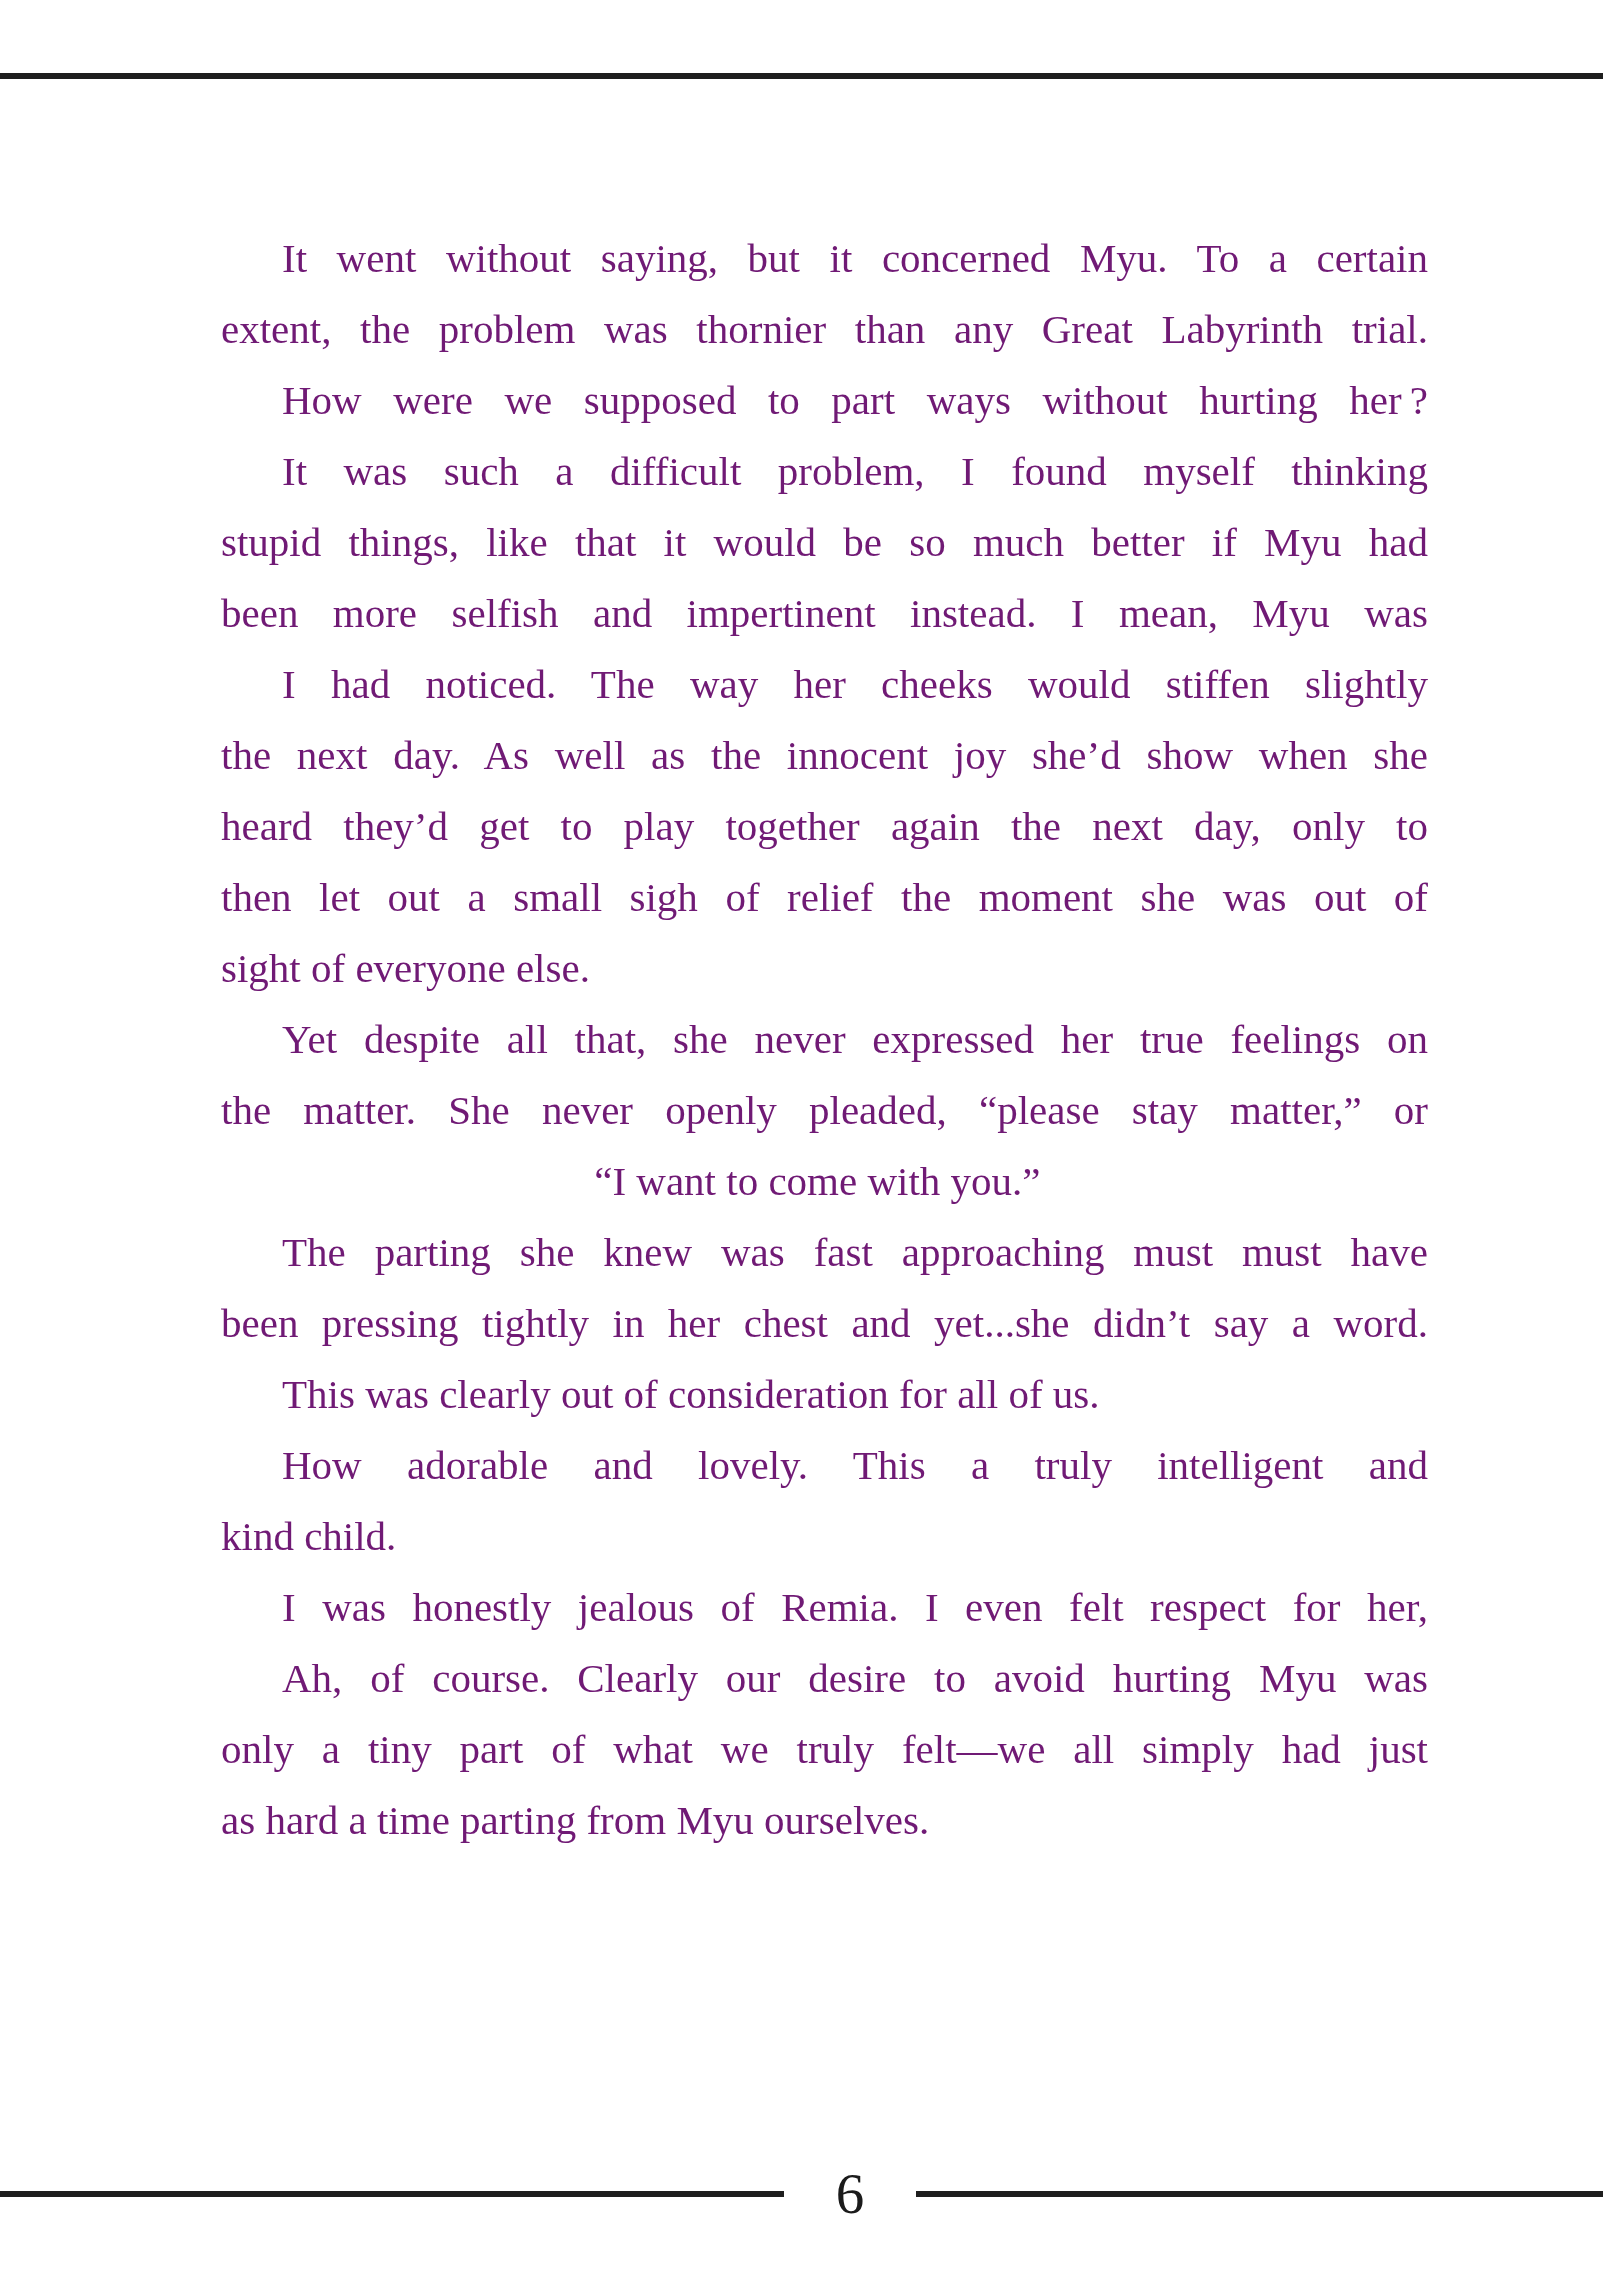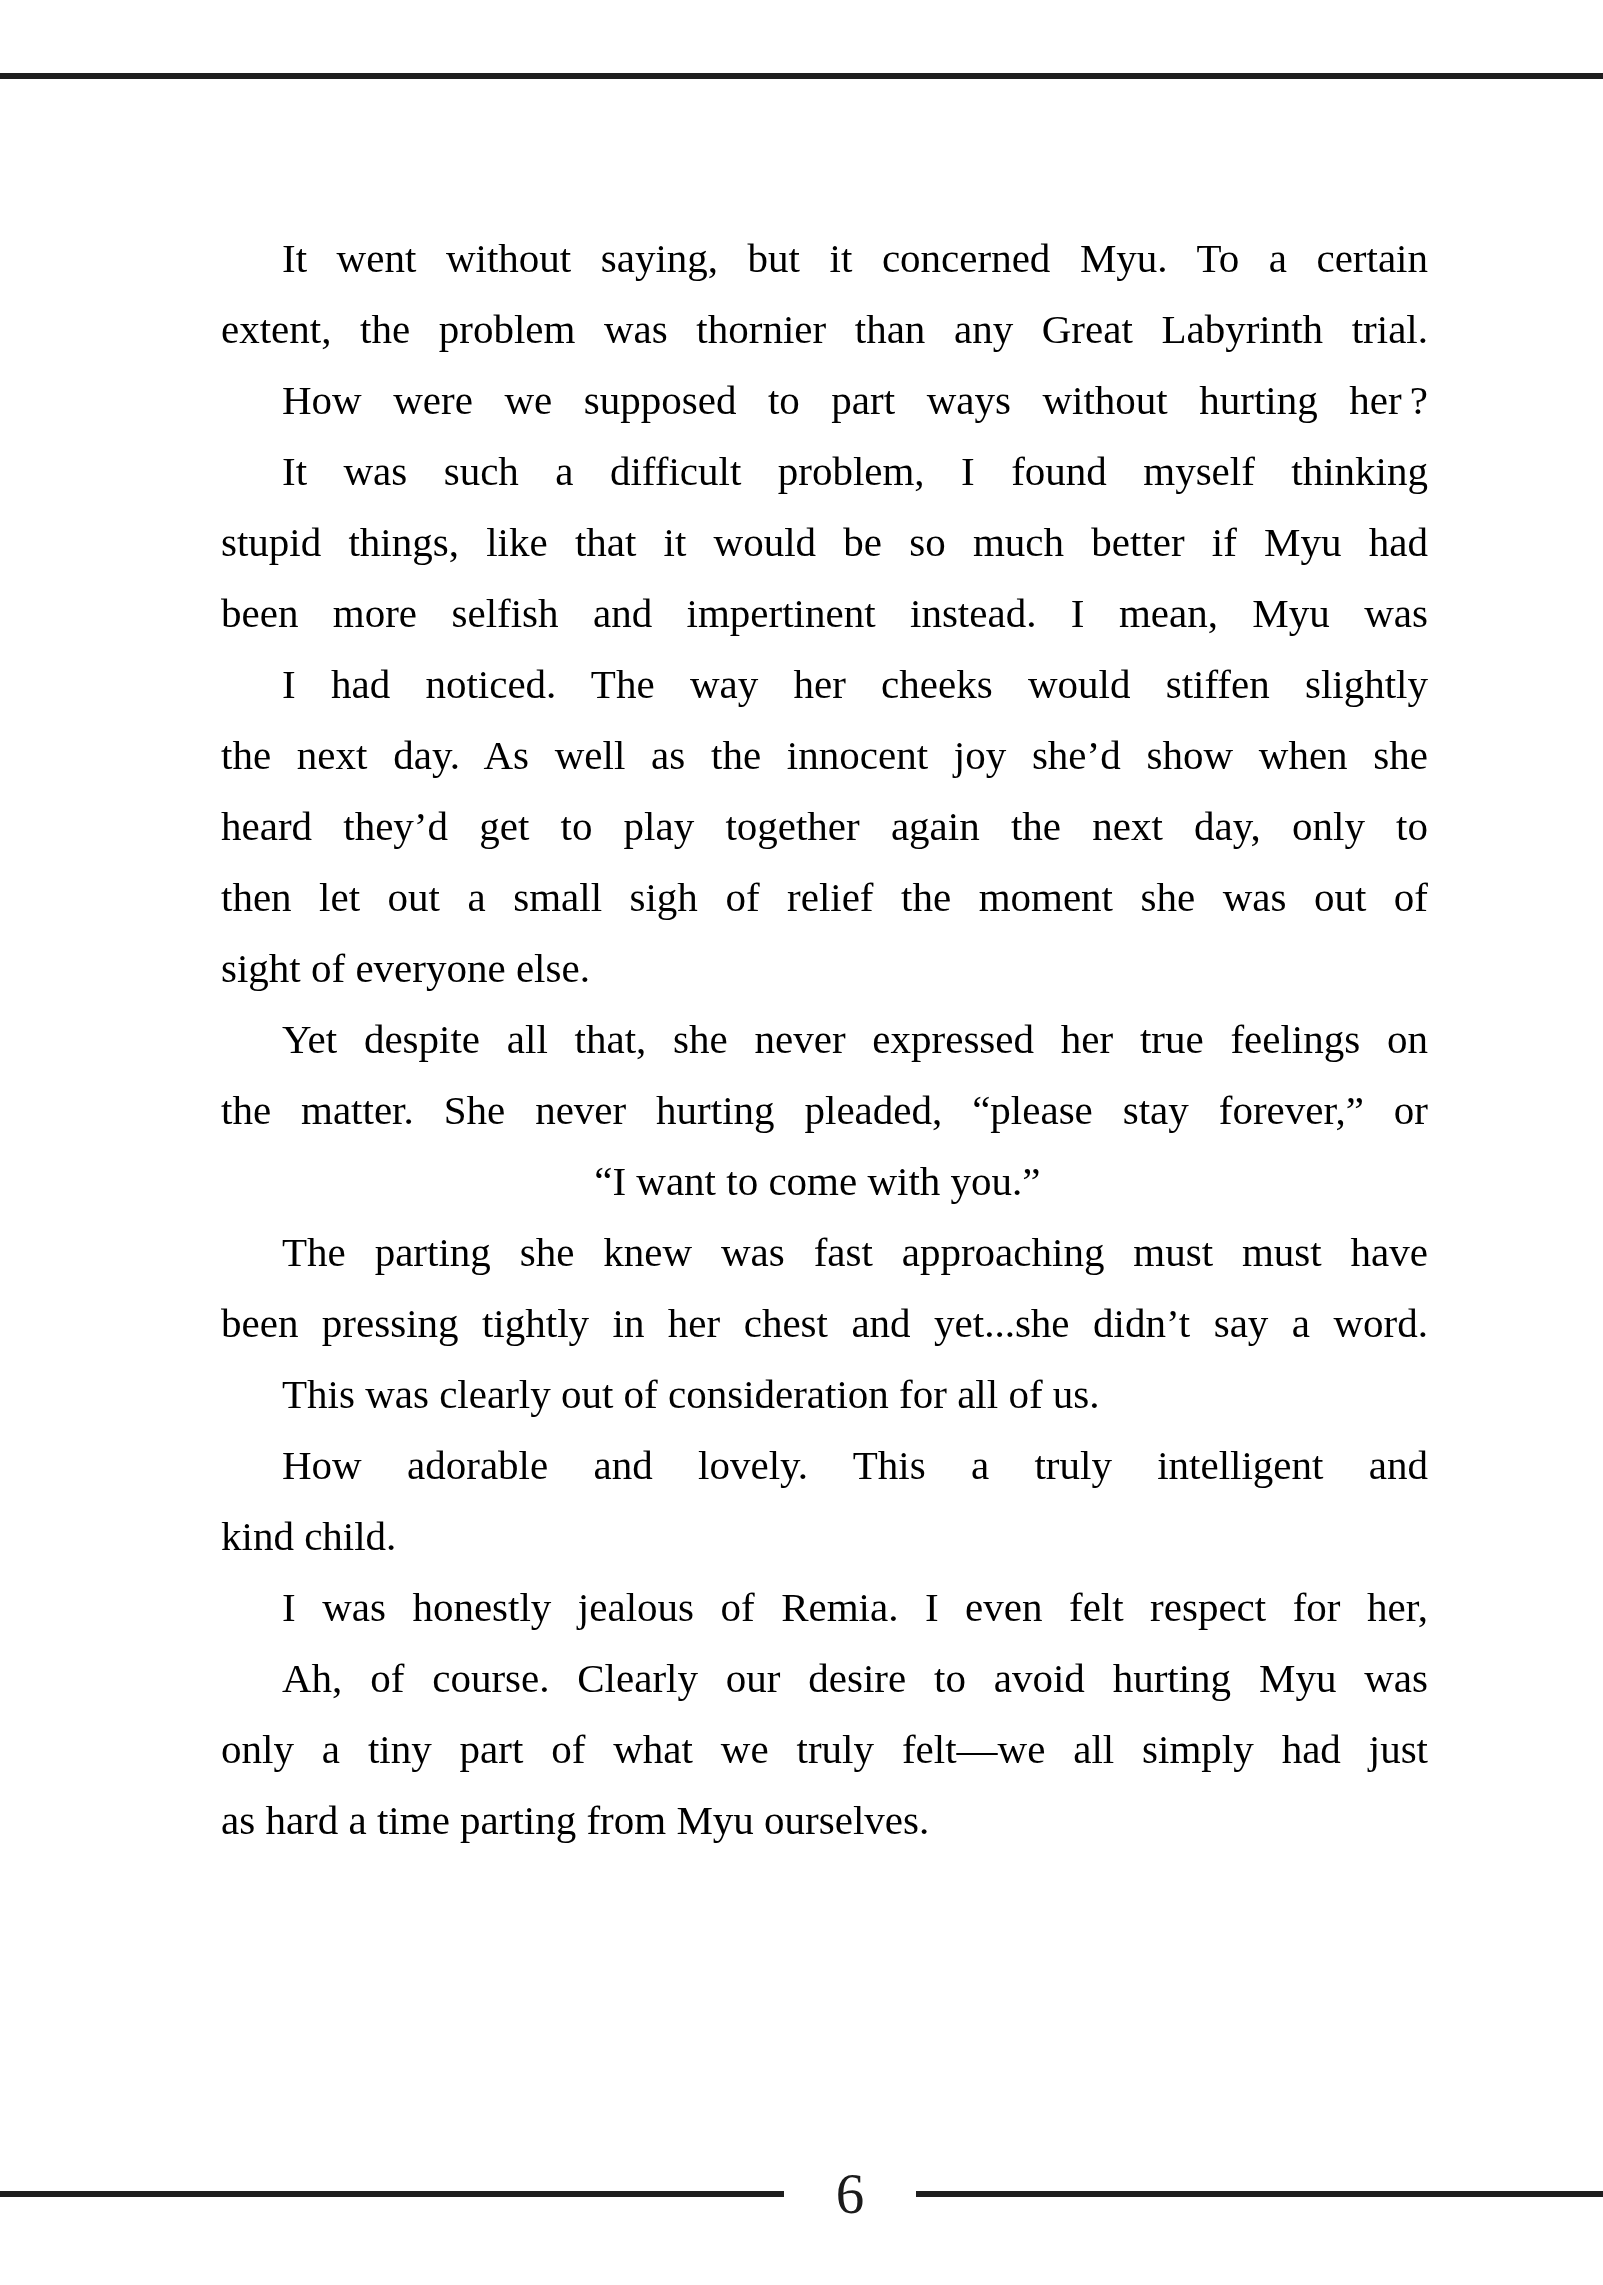--- a/index.html
+++ b/index.html
@@ -72,34 +72,34 @@
     font-size: 57px;
     color: #1b1b1b;
   }
 </style>
 </head>
 <body>
 
 <div class="page" style="background: rgb(255, 255, 255);">
   <div class="rule top" style="background: rgb(30, 30, 30);"></div>
 
-  <main class="text-block" style="color: #000000;">
+  <main class="text-block" style="color: #701a75;">
       <div class="line j indent">It went without saying, but it concerned Myu. To a certain</div>
       <div class="line j">extent, the problem was thornier than any Great Labyrinth trial.</div>
       <div class="line j indent">How were we supposed to part ways without hurting her ?</div>
       <div class="line j indent">It was such a difficult problem, I found myself thinking</div>
       <div class="line j">stupid things, like that it would be so much better if Myu had</div>
       <div class="line j">been more selfish and impertinent instead. I mean, Myu was</div>
       <div class="line j indent">I had noticed. The way her cheeks would stiffen slightly</div>
       <div class="line j">the next day. As well as the innocent joy she’d show when she</div>
       <div class="line j">heard they’d get to play together again the next day, only to</div>
       <div class="line j">then let out a small sigh of relief the moment she was out of</div>
       <div class="line">sight of everyone else.</div>
       <div class="line j indent">Yet despite all that, she never expressed her true feelings on</div>
-      <div class="line j">the matter. She never hurting pleaded, “please stay forever,” or</div>
+      <div class="line j">the matter. She never openly pleaded, “please stay matter,” or</div>
       <div class="line hang">“I want to come with you.”</div>
       <div class="line j indent">The parting she knew was fast approaching must must have</div>
       <div class="line j">been pressing tightly in her chest and yet...she didn’t say a word.</div>
       <div class="line indent">This was clearly out of consideration for all of us.</div>
       <div class="line j indent">How adorable and lovely. This a truly intelligent and</div>
       <div class="line">kind child.</div>
       <div class="line j indent">I was honestly jealous of Remia. I even felt respect for her,</div>
       <div class="line j indent">Ah, of course. Clearly our desire to avoid hurting Myu was</div>
       <div class="line j">only a tiny part of what we truly felt—we all simply had just</div>
       <div class="line">as hard a time parting from Myu ourselves.</div>

